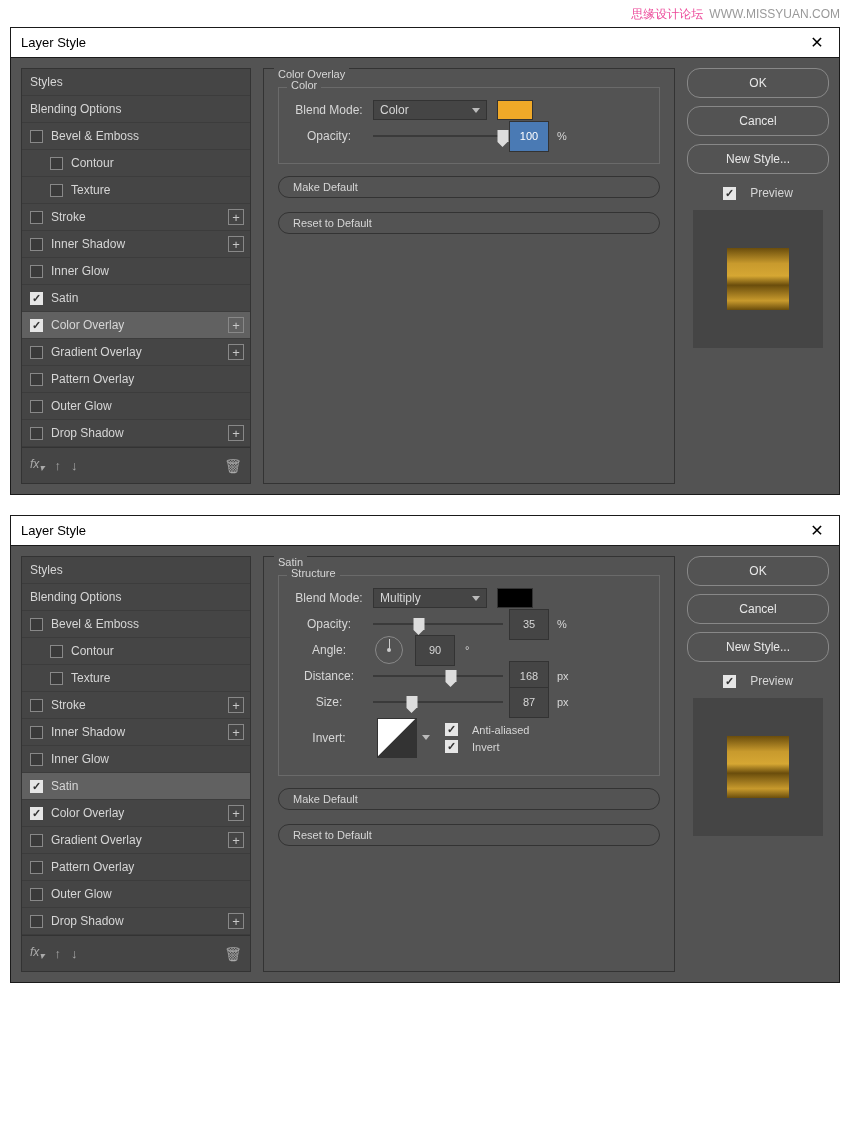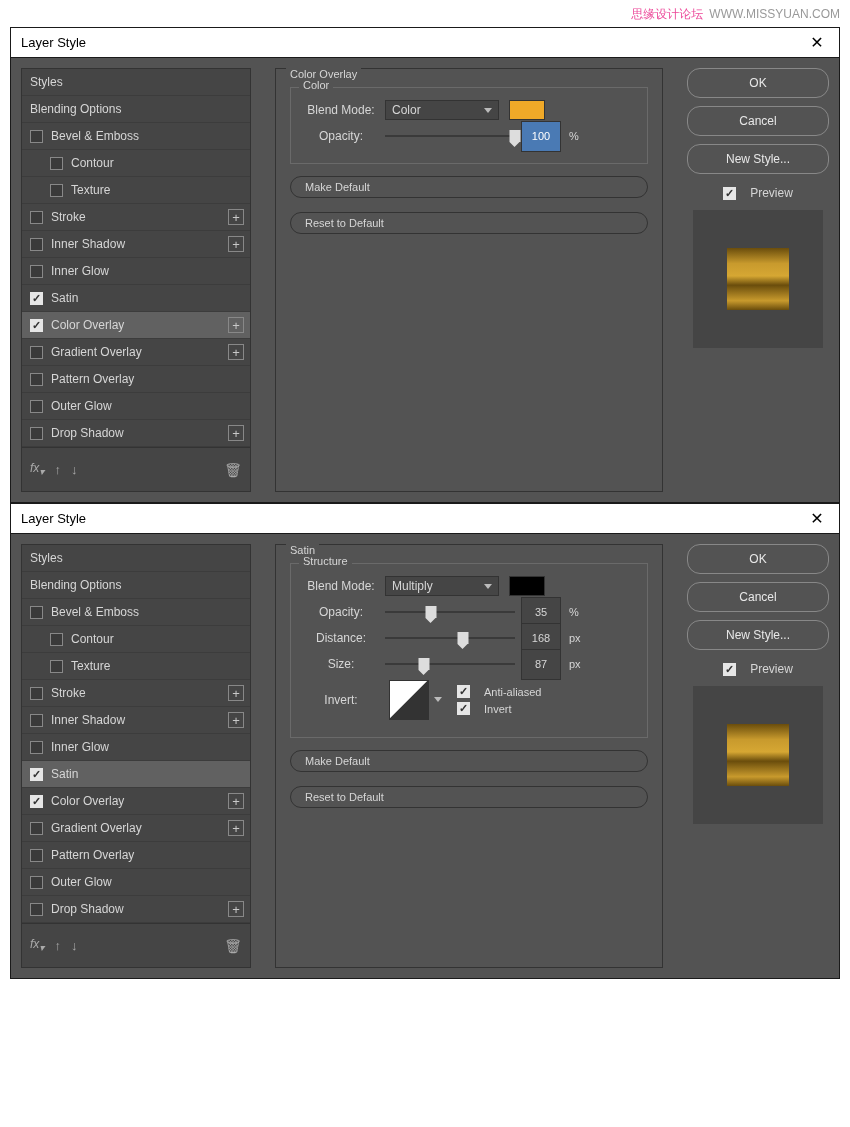--- a/index.html
+++ b/index.html
@@ -1,34 +1,34 @@
 <!DOCTYPE html>
 <html><head>
 <meta charset="utf-8">
 <style>
 * { box-sizing: border-box; margin: 0; padding: 0; font-family: "Segoe UI", Tahoma, sans-serif; }
 body { background: #fff; width: 850px; padding: 6px 10px 12px; }
 .watermark { text-align: right; font-size: 12px; color: #999; margin-bottom: 4px; }
 .watermark .cn { color: #ec4899; font-weight: 500; margin-right: 6px;}
-.dialog { border: 1px solid #1a1a1a; background: #535353; color: #d6d6d6; font-size: 12px; }
+.dialog { border: 1px solid #1a1a1a; background: #535353; color: #d6d6d6; font-size: 12px; margin-bottom: 20px; }
 .titlebar { background: #fff; height: 30px; display: flex; align-items: center; padding: 0 10px; border-bottom: 1px solid #1a1a1a; }
 .titlebar-title { color: #000; font-size: 13px; flex: 1; }
 .close-x { width: 24px; text-align: center; color: #000; font-size: 16px; cursor: pointer; }
-.dlg-body { display: flex; padding: 10px; gap: 24px; }
+.dlg-body { display: flex; padding: 10px; gap: 12px; }
 .styles-panel { width: 230px; background: #454545; border: 1px solid #333; display: flex; flex-direction: column; }
 .styles-list { flex: 1; }
 .style-row { height: 27px; display: flex; align-items: center; padding: 0 8px; border-bottom: 1px solid #3c3c3c; position: relative; }
 .style-row.header { cursor: pointer; }
 .style-row.selected { background: #616161; }
 .style-row.sub { padding-left: 28px; }
 .chk { width: 13px; height: 13px; border: 1px solid #888; background: #3a3a3a; margin-right: 8px; display: inline-flex; align-items: center; justify-content: center; cursor: pointer; }
 .chk.checked { background: #e6e6e6; border-color:#e6e6e6; }
 .chk.checked::after { content: "✓"; color: #333; font-size: 11px; font-weight: bold; line-height: 1; }
 .plus { position: absolute; right: 6px; width: 16px; height: 16px; border: 1px solid #888; display: inline-flex; align-items: center; justify-content: center; font-size: 13px; color: #c8c8c8; cursor: pointer; line-height:1; }
-.styles-footer { height: 44px; display: flex; align-items: center; padding: 0 8px; border-top: 1px solid #333; gap: 10px; color:#aaa;}
+.styles-footer { height: 36px; display: flex; align-items: center; padding: 0 8px; border-top: 1px solid #333; gap: 10px; color:#aaa;}
 .fx-label { font-style: italic; }
 .arrow { cursor: pointer; font-size:13px;}
 .trash { margin-left: auto; cursor: pointer; font-size:14px;}
 .settings-panel { flex: 1; border: 1px solid #333; background: #535353; position: relative; padding: 10px 14px 14px 14px; }
 .fieldset { border: 1px solid #6a6a6a; border-top: none; padding: 10px 12px 14px 12px; position: relative; margin-top: 8px;}
 .fieldset-legend { position: absolute; top: -8px; left: 8px; background: #535353; padding: 0 4px; font-size: 11px; color:#d6d6d6;}
 .fieldset::before { content:""; position:absolute; top:0; left:0; right:0; border-top:1px solid #6a6a6a;}
 .out-legend { position:absolute; top:-1px; left:10px; background:#535353; padding:0 4px; font-size:11px; color:#d6d6d6;}
 .form-row { display: flex; align-items: center; height: 26px; gap: 6px; }
 .form-label { width: 76px; text-align: center; color: #d6d6d6; font-size:12px;}
@@ -272,20 +272,28 @@
         <div class="form-row">
           <span class="form-label">Opacity:</span>
           <div class="slider">
             <div class="slider-track"></div>
               <div class="slider-thumb" style="left:35%"></div>
           </div>
           <span class="num-input">35</span>
           <span class="unit">%</span>
         </div>
         <div class="form-row">
+          <span class="form-label">Angle:</span>
+          <div class="angle-dial">
+              <div class="dot"></div>
+            </div>
+          <span class="num-input" style="margin-left:6px">90</span>
+          <span class="deg">°</span>
+        </div>
+        <div class="form-row">
           <span class="form-label">Distance:</span>
           <div class="slider">
             <div class="slider-track"></div>
               <div class="slider-thumb" style="left:60%"></div>
           </div>
           <span class="num-input">168</span>
           <span class="unit">px</span>
         </div>
         <div class="form-row">
           <span class="form-label">Size:</span>

